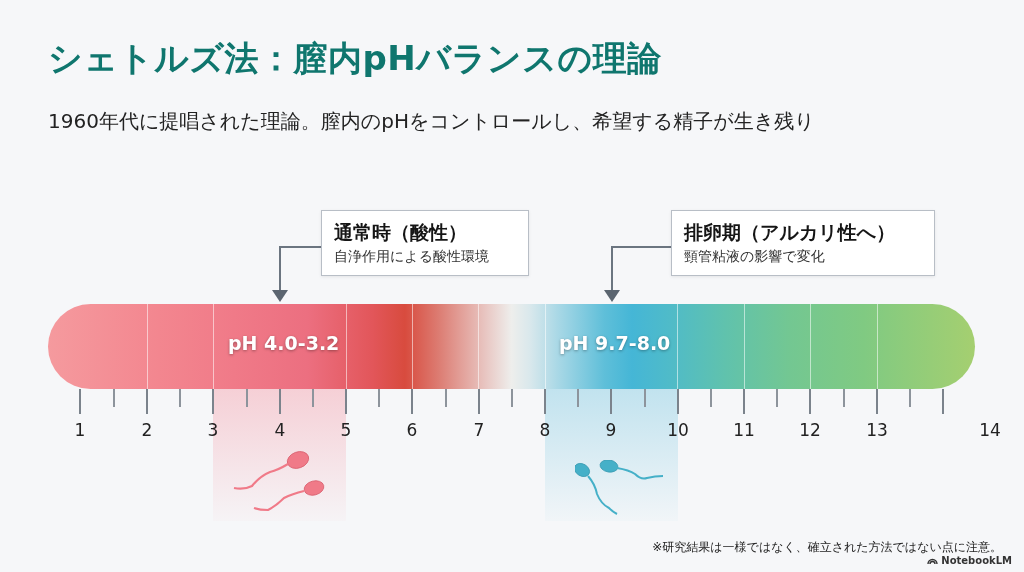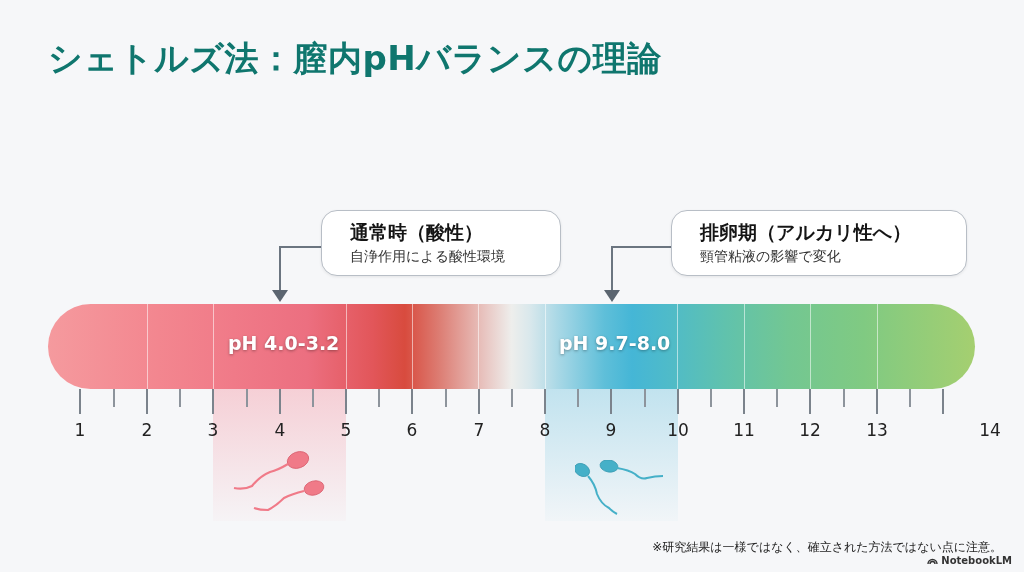--- a/index.html
+++ b/index.html
@@ -1,19 +1,19 @@
 <!DOCTYPE html>
 <html><head>
 <meta charset="utf-8">
 <style>
   html,body{margin:0;padding:0;}
   body{width:1024px;height:572px;background:#f6f7f9;position:relative;overflow:hidden;font-family:"DejaVu Sans","Liberation Sans",sans-serif;color:#1d1d1f;}
   .title{position:absolute;left:48px;top:36px;font-size:34px;font-weight:bold;letter-spacing:0.5px;color:#0f766e;white-space:nowrap;}
   .desc{position:absolute;left:48px;top:104px;width:900px;font-size:20px;line-height:34px;color:#222;}
-  .callout{position:absolute;background:#fff;border:1px solid #b8bec6;border-radius:16px;box-shadow:0 1px 3px rgba(0,0,0,0.08);padding:8px 28px;}
+  .callout{position:absolute;background:#fff;border:1px solid #b8bec6;border-radius:0;box-shadow:0 1px 3px rgba(0,0,0,0.08);padding:8px 12px;}
   .callout .h{font-size:19px;font-weight:bold;color:#151515;white-space:nowrap;line-height:26px;}
   .callout .s{font-size:14px;color:#333;white-space:nowrap;line-height:22px;}
   .connector{position:absolute;border-left:2px solid #6b7580;border-top:2px solid #6b7580;}
   .arrowhead{position:absolute;width:0;height:0;border-left:8px solid transparent;border-right:8px solid transparent;border-top:12px solid #5b6570;}
   .bar{position:absolute;left:48px;top:304px;width:927px;height:85px;border-radius:43px;overflow:hidden;
     background:linear-gradient(90deg,#f59a9e 0%,#f3868f 12%,#f07a88 20%,#ec6f80 28%,#e2565a 35%,#d84b3e 38.5%,#dc7a70 42%,#e8c3bf 47%,#eeeeec 50%,#d9e8ec 52%,#a9d8e6 55%,#5fbfd9 60%,#45b6d6 63%,#4fbbc9 67%,#60c2ad 73%,#73c792 80%,#80ca82 88%,#a5cf70 100%);}
   .seg{position:absolute;top:0;width:1px;height:85px;background:rgba(255,255,255,0.55);}
   .bar-label{position:absolute;top:28px;font-size:19px;font-weight:bold;color:#fff;text-shadow:0 1px 3px rgba(0,0,0,0.35);white-space:nowrap;}
   .zone{position:absolute;top:389px;height:132px;}
   .zone.acid{left:213px;width:133px;background:linear-gradient(180deg,rgba(245,175,185,0.55),rgba(245,175,185,0.05));}
@@ -24,20 +24,21 @@
   .tlabel{position:absolute;top:420px;font-size:17px;color:#222;width:40px;text-align:center;}
   .sperm{position:absolute;}
   .footnote{position:absolute;right:22px;top:539px;font-size:12px;color:#222;white-space:nowrap;}
   .brand{position:absolute;right:12px;top:555px;font-size:10px;font-weight:bold;color:#333;white-space:nowrap;display:flex;align-items:center;gap:3px;}
 </style>
 </head>
 <body>
 
 <div class="title">シェトルズ法：膣内pHバランスの理論</div>
 <div class="desc">
+  <div>1960年代に提唱された理論。膣内のpHをコントロールし、希望する精子が生き残り</div>
 </div>
 
 <div class="connector" style="left:279px;top:246px;width:42px;height:44px;"></div>
 <div class="arrowhead" style="left:272px;top:290px;"></div>
 <div class="callout" style="left:321px;top:210px;width:182px;">
   <div class="h">通常時（酸性）</div>
   <div class="s">自浄作用による酸性環境</div>
 </div>
 
 <div class="connector" style="left:611px;top:246px;width:60px;height:44px;"></div>

